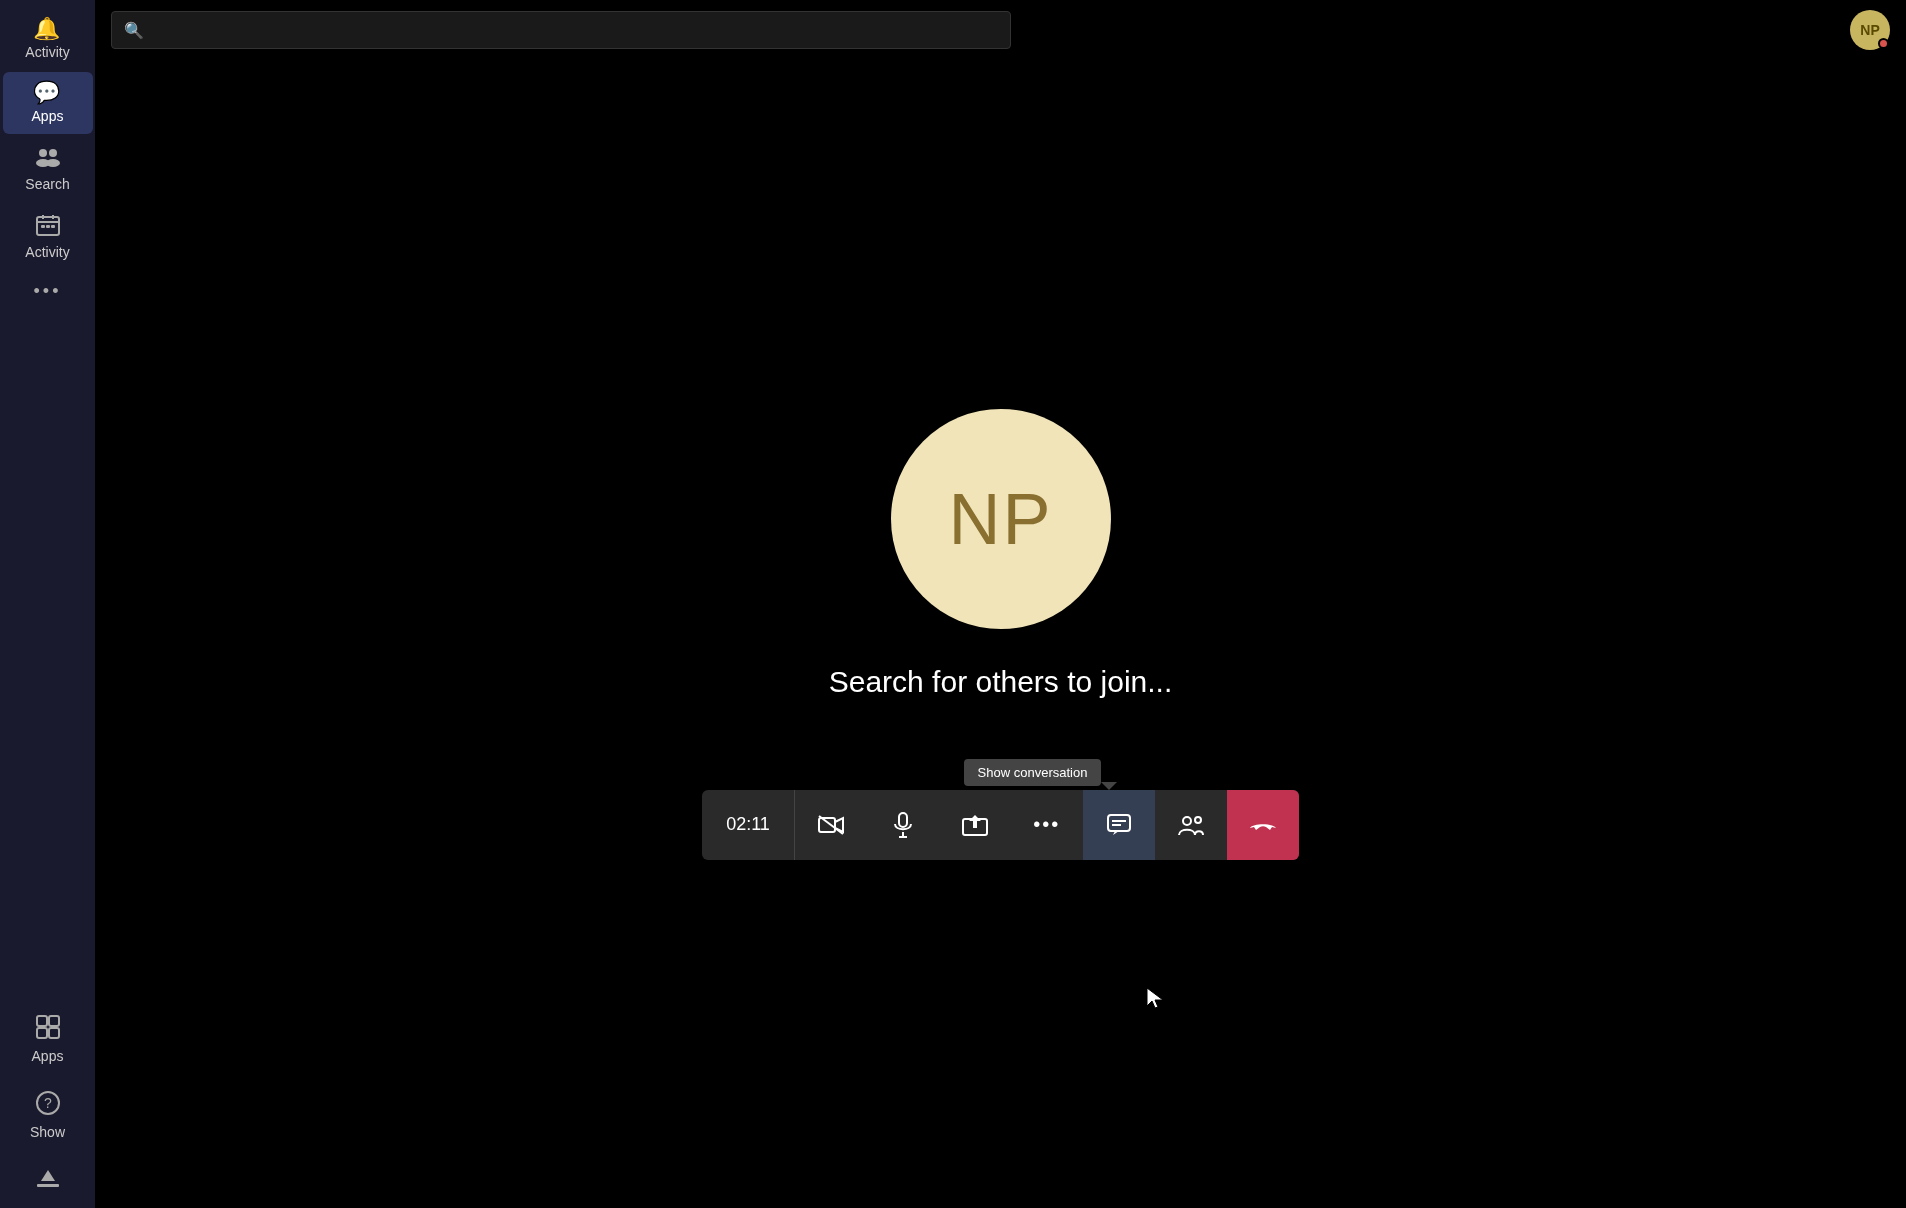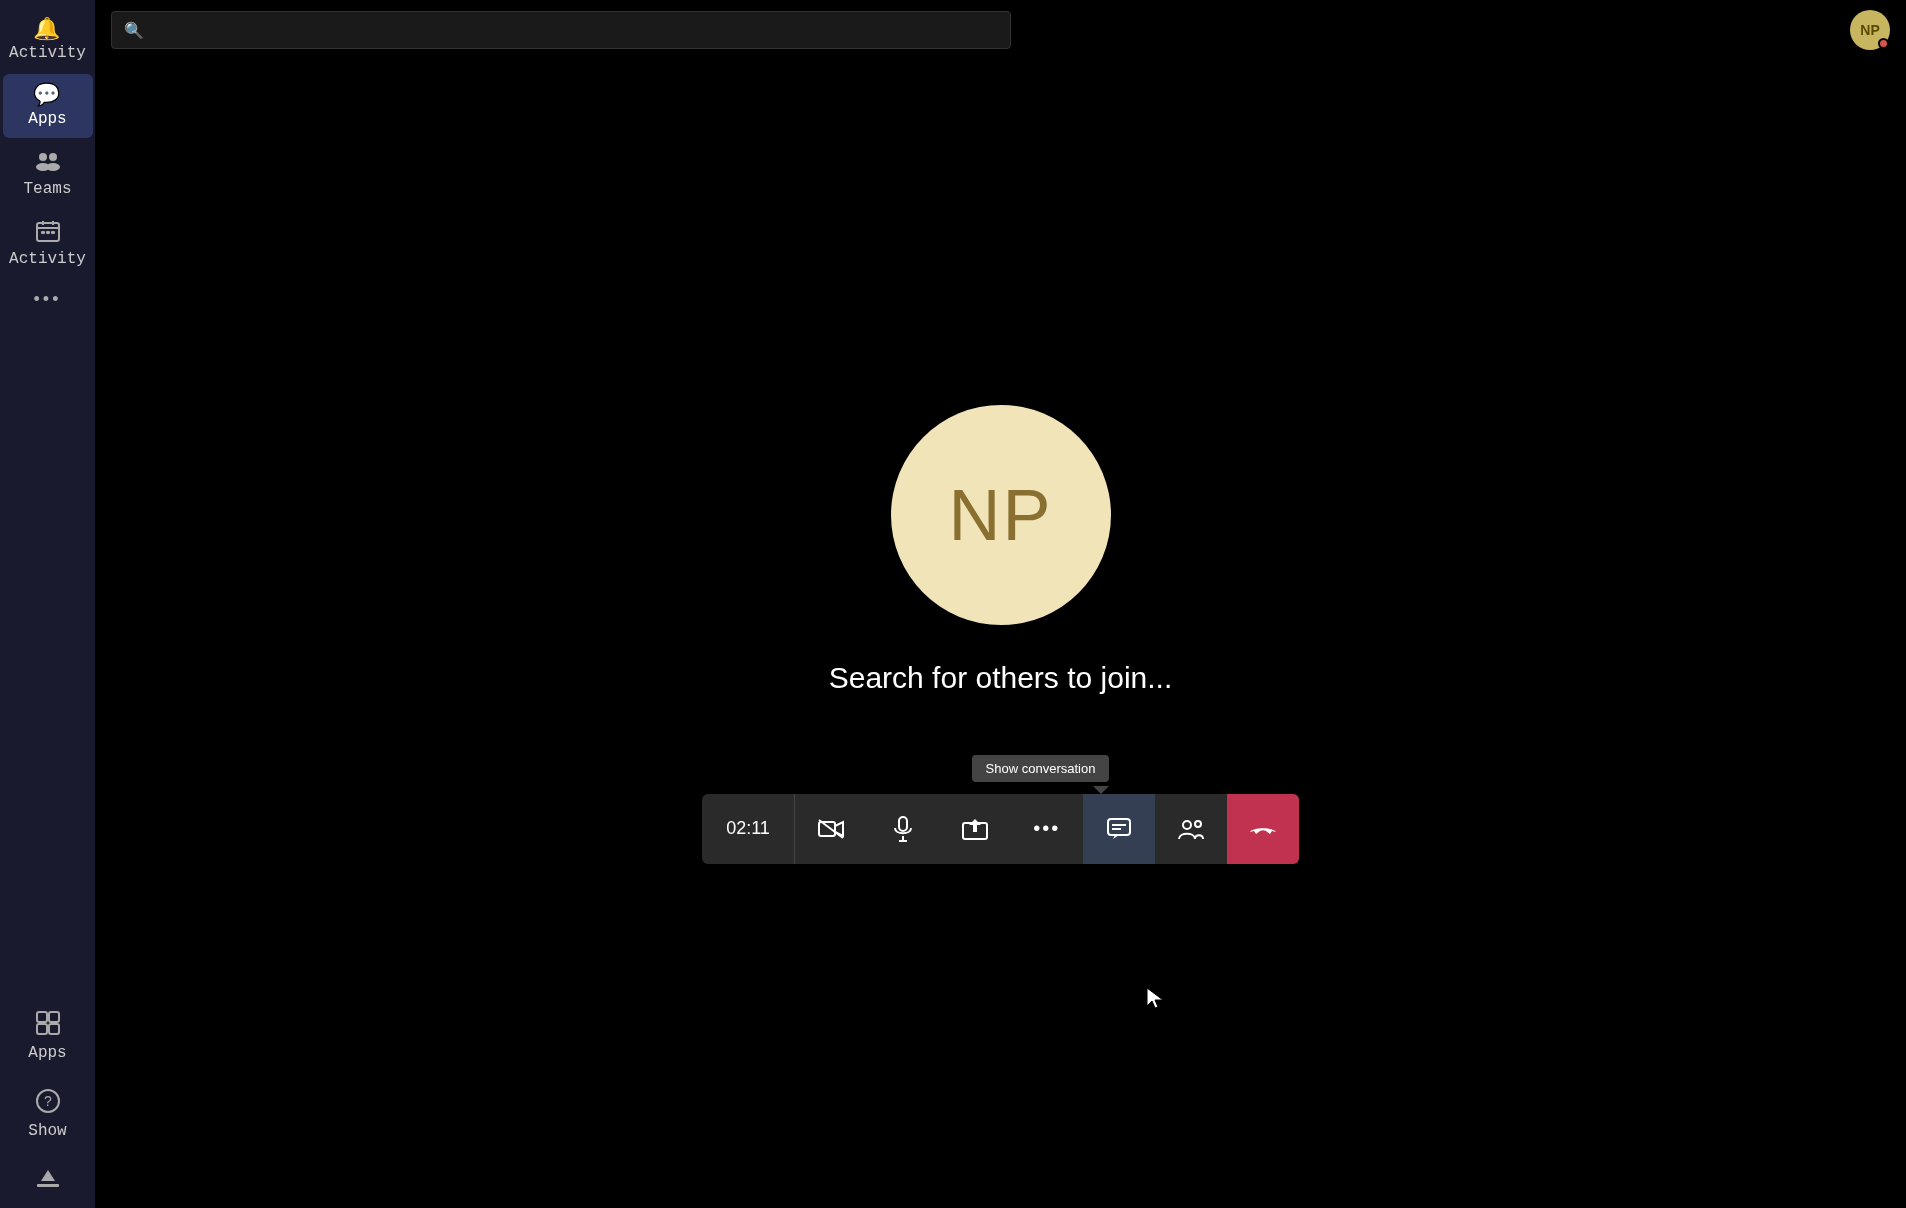--- a/index.html
+++ b/index.html
@@ -47,22 +47,21 @@
       background: #2d3561;
       color: #fff;
     }
 
     .sidebar-item .icon {
       font-size: 22px;
       line-height: 1;
     }
 
     .sidebar-item .label {
-      font-size: 16px;
-      font-family: Liberation Mono, monospace;
+      font-size: 14px;
     }
 
     .sidebar-bottom {
       margin-top: auto;
       display: flex;
       flex-direction: column;
       align-items: center;
       width: 100%;
       gap: 4px;
     }
@@ -262,21 +261,21 @@
   </div>
   <div class="sidebar-item">
     <span class="icon">
       <svg width="26" height="22" viewBox="0 0 26 22" fill="none">
         <circle cx="8" cy="7" r="4" fill="#aaa"></circle>
         <circle cx="18" cy="7" r="4" fill="#aaa"></circle>
         <ellipse cx="8" cy="17" rx="7" ry="4" fill="#aaa"></ellipse>
         <ellipse cx="18" cy="17" rx="7" ry="4" fill="#aaa"></ellipse>
       </svg>
     </span>
-    <span class="label">Teams</span>
+    <span class="label">Search</span>
   </div>
   <div class="sidebar-item">
     <span class="icon">
       <svg width="26" height="22" viewBox="0 0 26 22" fill="none">
         <rect x="2" y="3" width="22" height="18" rx="2" stroke="#aaa" stroke-width="2" fill="none"></rect>
         <line x1="2" y1="8" x2="24" y2="8" stroke="#aaa" stroke-width="2"></line>
         <line x1="8" y1="1" x2="8" y2="5" stroke="#aaa" stroke-width="2"></line>
         <line x1="18" y1="1" x2="18" y2="5" stroke="#aaa" stroke-width="2"></line>
         <rect x="6" y="11" width="4" height="3" rx="1" fill="#aaa"></rect>
         <rect x="11" y="11" width="4" height="3" rx="1" fill="#aaa"></rect>
@@ -334,21 +333,21 @@
   </div>
 
   <div id="call-area">
     <div id="caller-avatar">
       <span>NP</span>
     </div>
     <div id="waiting-text">Search for others to join...</div>
 
     <div id="call-controls-wrapper">
 
-      <div style="display:flex;flex-direction:column;align-items:flex-end;position:relative;margin-right:-80px;">
+      <div style="display:flex;align-items:flex-end;position:relative;margin-right:-80px;">
         <div id="show-conversation-tooltip">Show conversation</div>
         <div id="tooltip-arrow"></div>
       </div>
 
       <div id="call-controls">
         <div class="ctrl-timer">02:11</div>
 
         <button class="ctrl-btn" title="Turn off camera">
           <svg width="26" height="20" viewBox="0 0 26 20" fill="none">
             <rect x="1" y="3" width="16" height="14" rx="2" stroke="white" stroke-width="2" fill="none"></rect>

